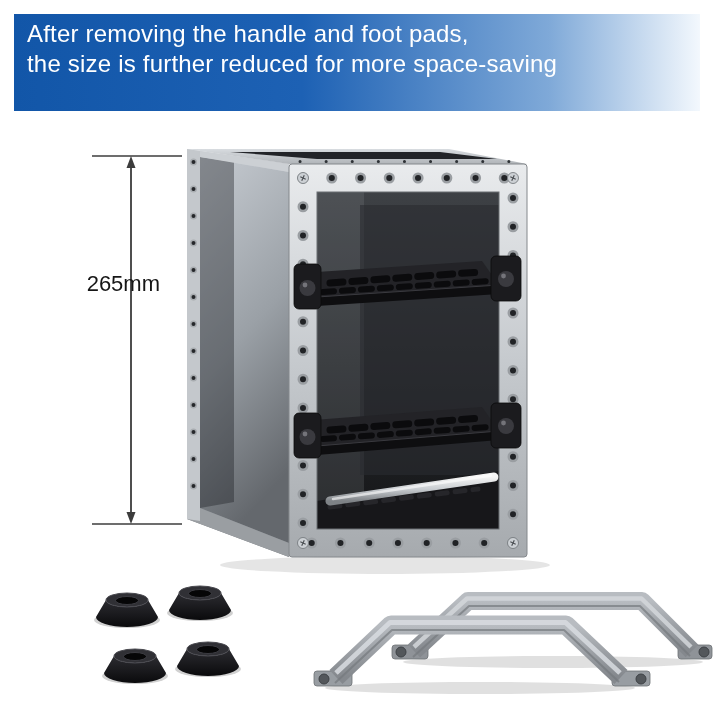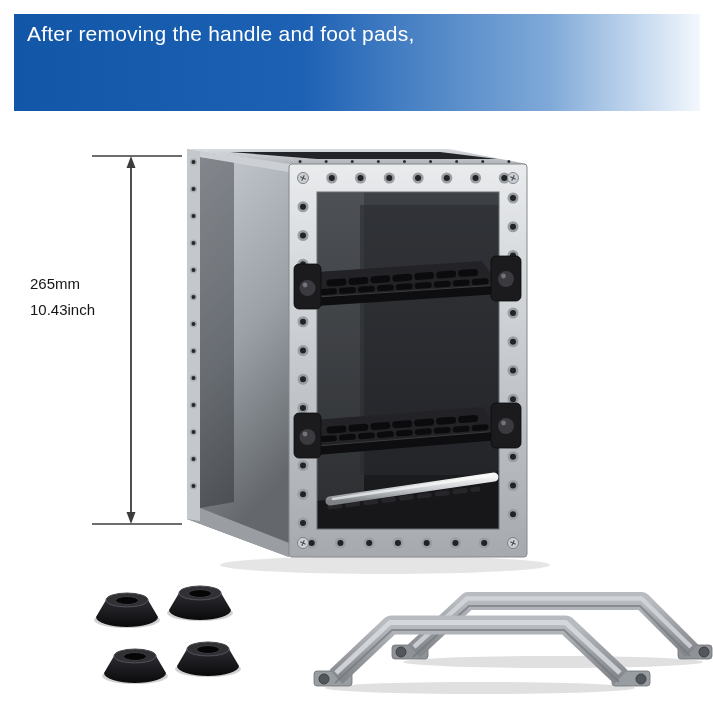--- a/index.html
+++ b/index.html
@@ -7,35 +7,36 @@
     position:relative;width:713px;height:713px;background:#ffffff;overflow:hidden;
     font-family:"Liberation Sans", sans-serif;
   }
   .banner{
     position:absolute;left:14px;top:14px;width:686px;height:97px;
     background:linear-gradient(90deg,#1256a8 0%,#1d61b4 42%,#7fa9d8 78%,#f3f8fd 100%);
     color:#ffffff;
     padding:5px 0 0 13px;box-sizing:border-box;
   }
   .banner .line{
-    font-size:21px;line-height:30px;letter-spacing:0.2px;white-space:nowrap;
+    font-size:24px;line-height:30px;letter-spacing:0.2px;white-space:nowrap;
   }
   .dim-label{
-    position:absolute;left:30px;top:271px;width:130px;text-align:left;
-    color:#161616;font-size:15px;line-height:26px;
+    position:absolute;left:30px;top:271px;width:130px;text-align:right;
+    color:#161616;font-size:22px;line-height:26px;
   }
   .scene{position:absolute;left:0;top:0;}
 </style>
 </head>
 <body>
 
 <div class="page">
 
   <div class="banner">
     <div class="line">After removing the handle and foot pads,</div>
+    <div class="line">the size is further reduced for more space-saving</div>
   </div>
 
   <svg class="scene" width="713" height="713" viewBox="0 0 713 713" role="img">
     <defs>
       <linearGradient id="gradFrame" x1="0" y1="0" x2="0" y2="1">
         <stop offset="0" stop-color="#e9ebed"></stop>
           <stop offset="0.5" stop-color="#c6cace"></stop>
           <stop offset="1" stop-color="#a6aaae"></stop>
       </linearGradient>
       <linearGradient id="gradSide" x1="0" y1="0" x2="0" y2="1">
@@ -232,16 +233,15 @@
         <path d="M 336 673 L 390 622.5 L 565.5 622.5 L 620 673" fill="none" stroke="#d8dce0" stroke-width="5" stroke-linejoin="round" opacity="0.85"></path>
         <path d="M 335 683 L 392 630 L 564 630 L 619 682" fill="none" stroke="#75797d" stroke-width="2" stroke-linejoin="round" opacity="0.7"></path>
         <circle cx="324" cy="679" r="5" fill="#53575b" stroke="#3e4246" stroke-width="1"></circle>
         <circle cx="641" cy="679" r="5" fill="#53575b" stroke="#3e4246" stroke-width="1"></circle>
       </g>
     </g>
   </svg>
 
   <div class="dim-label">
     <div>265mm</div>
-    <div>10.43inch</div>
   </div>
 
 </div>
 
 </body></html>

